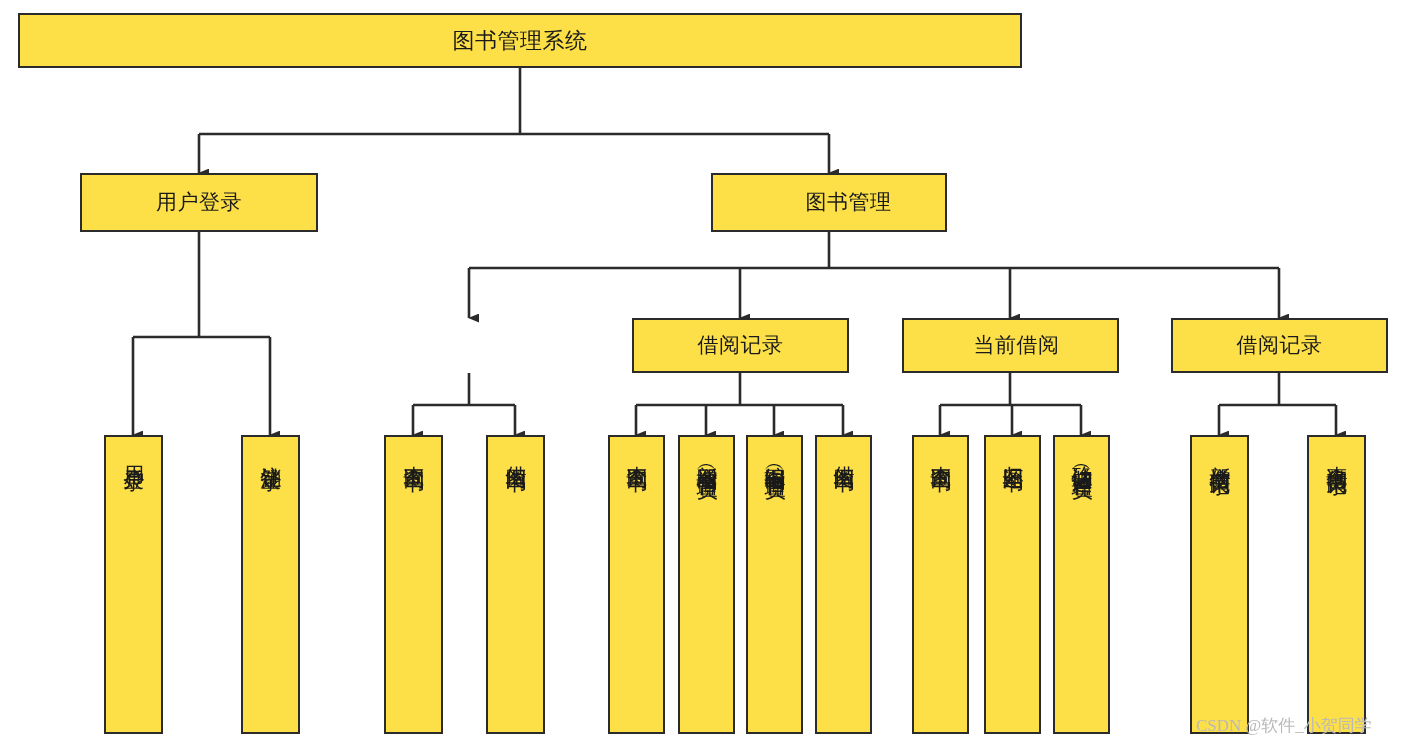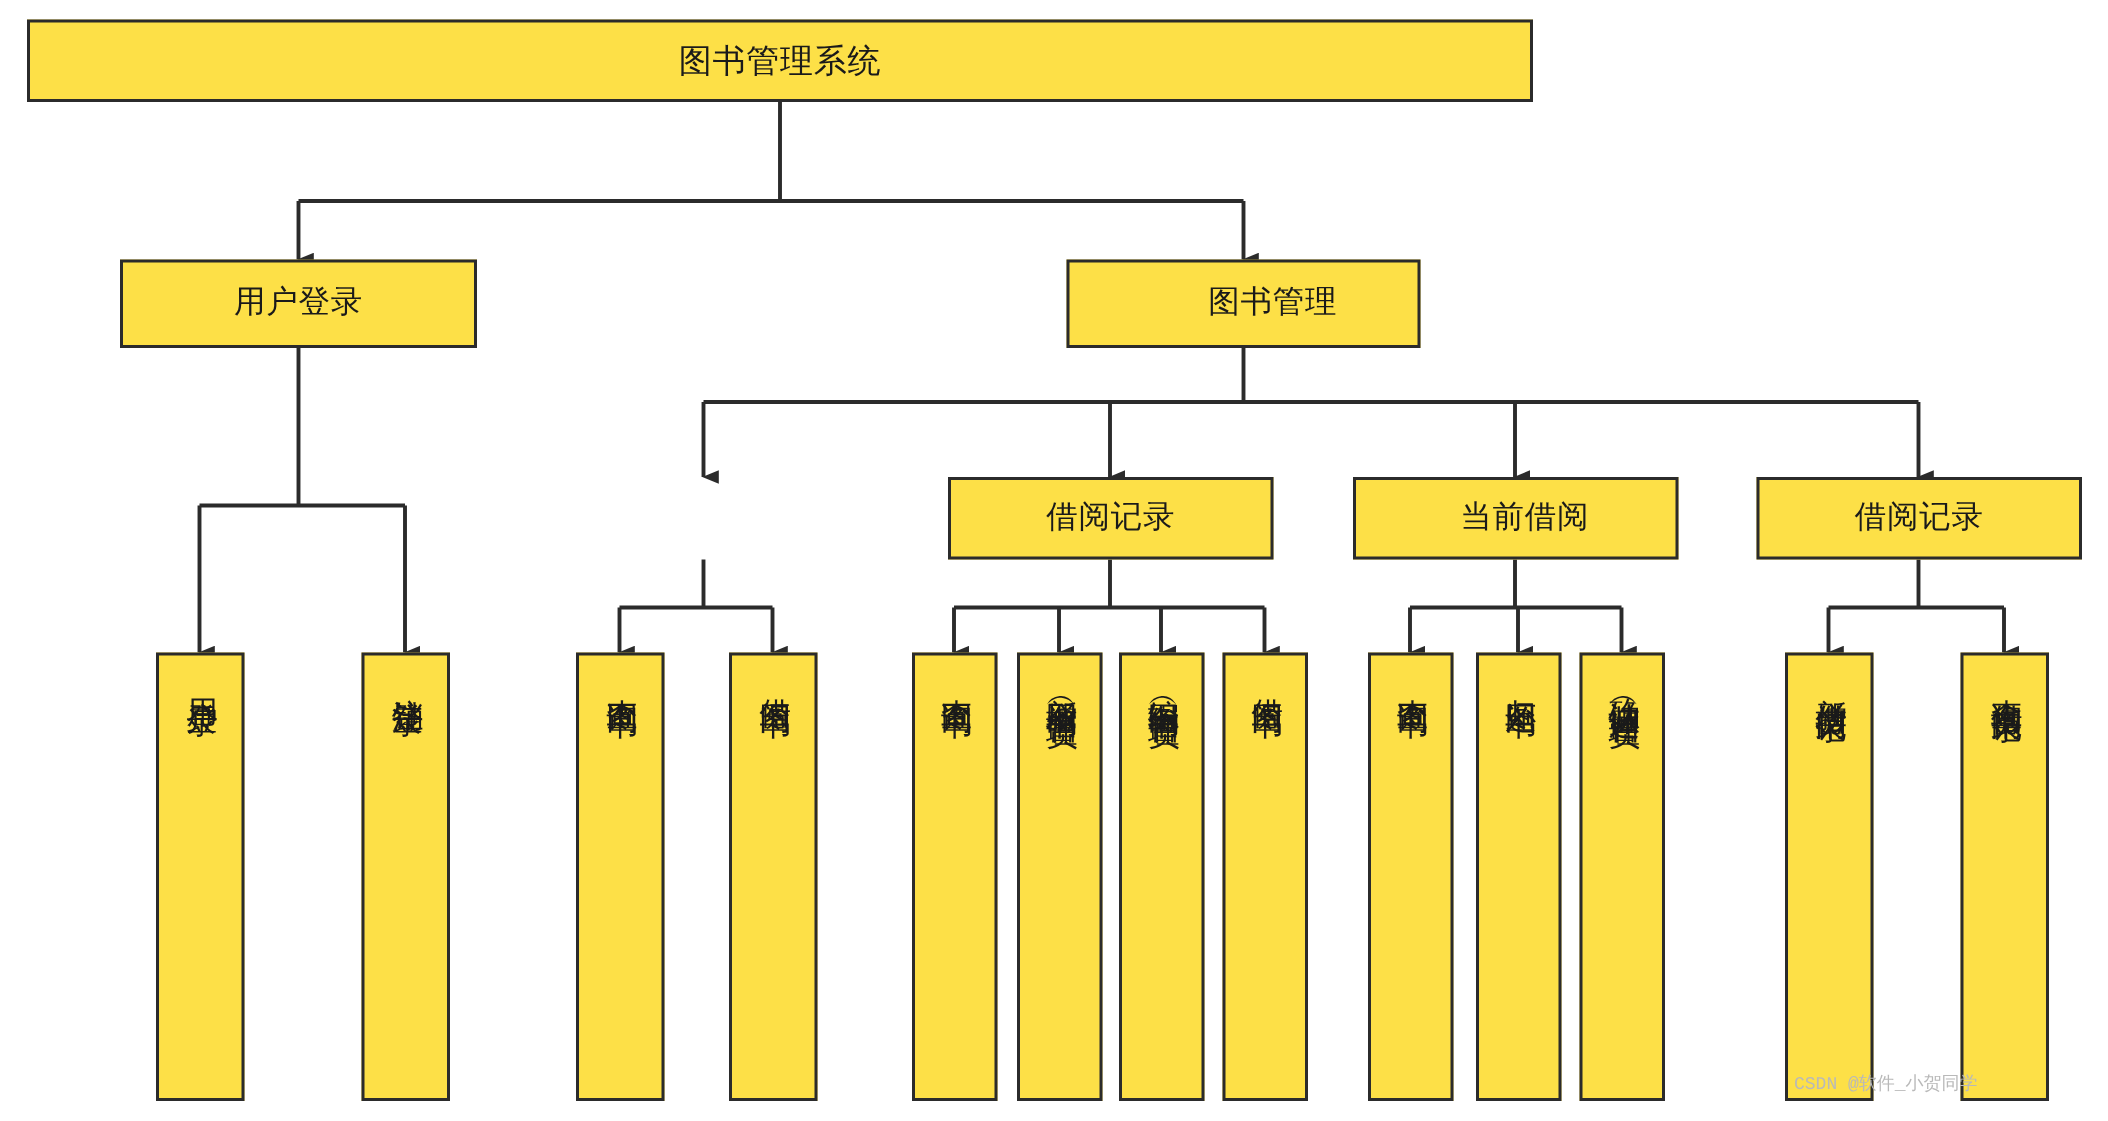--- a/index.html
+++ b/index.html
@@ -58,24 +58,24 @@
     font-size: 21px;
     letter-spacing: 2px;
     white-space: nowrap;
   }
   .node.root .node-label {
     font-size: 22px;
   }
   .watermark {
     position: absolute;
     color: #b9b9b9;
-    font-size: 12px;
+    font-size: 17px;
     white-space: nowrap;
     z-index: 5;
-    font-family: Liberation Mono, monospace;
+    font-family: Liberation Serif, serif;
     text-align: center;
   }
 </style>
 </head>
 <body>
 
 <div id="diagram-root">
 
   <svg id="diagram-svg" viewBox="0 0 1405 747">
     <defs>

